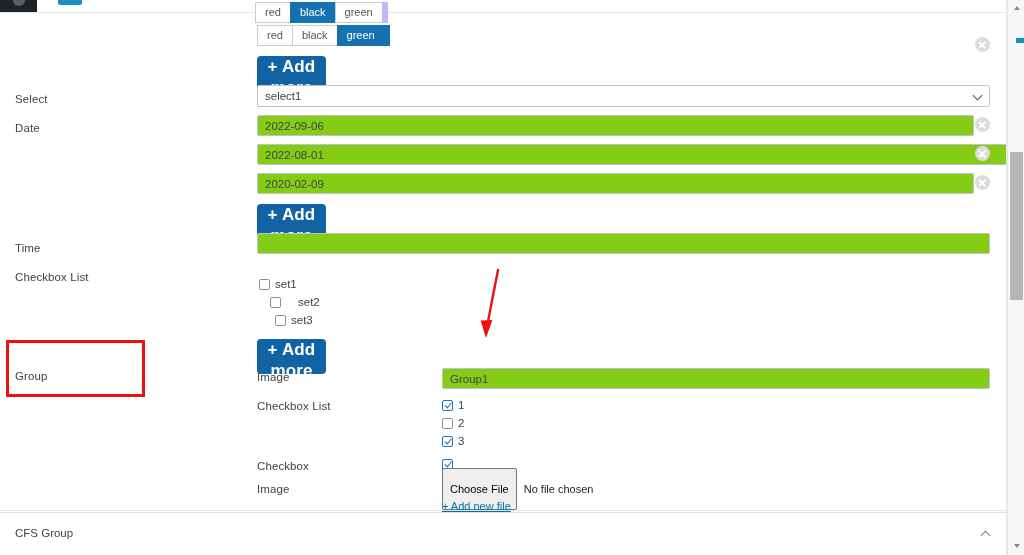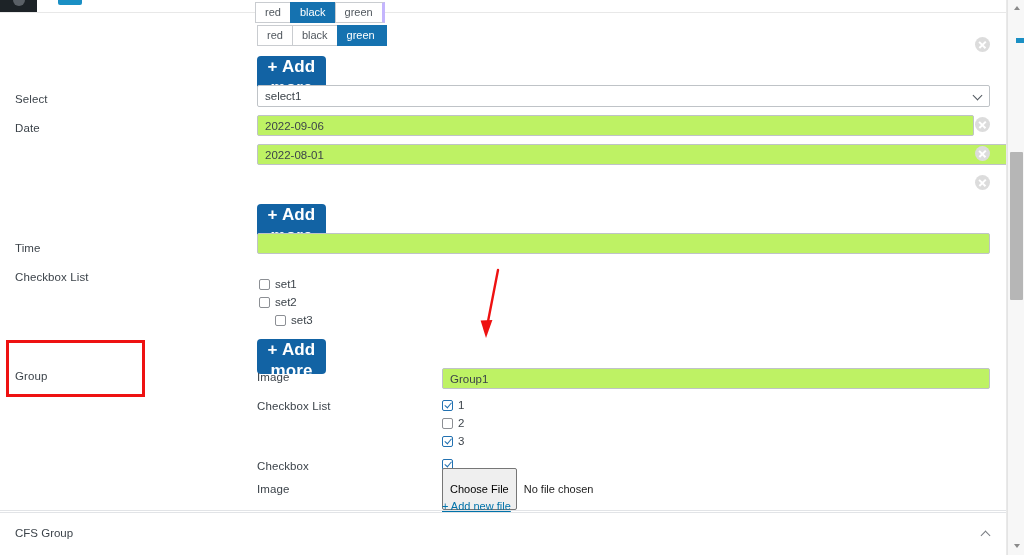--- a/index.html
+++ b/index.html
@@ -66,21 +66,21 @@
     letter-spacing: .1px;
     white-space: nowrap;
   }
 
   
   .tinput {
     position: absolute;
     height: 21px;
     border: 1px solid #bfc3c7;
     border-radius: 2px;
-    background: #bef264;
+    background: #84cc16;
     font-size: 11.5px;
     color: #3c434a;
     padding: 0 7px;
     line-height: 19px;
     font-family: "Liberation Sans", sans-serif;
     outline: none;
   }
   .tinput::placeholder { color: #9aa0a6; }
 
   
@@ -143,21 +143,21 @@
     background: #ffffff;
     color: #50575e;
     font-size: 11px;
     line-height: 19px;
     padding: 0 9px;
     height: 21px;
     cursor: pointer;
     font-family: "Liberation Sans", sans-serif;
     white-space: nowrap;
   }
-  .btngroup .seg:last-child { border-right: 3px solid #c4b5fd; }
+  .btngroup .seg:last-child { border-right: 6px solid #c4b5fd; }
   .btngroup .seg.active {
     background: #1572b0;
     border-color: #1572b0;
     color: #ffffff;
   }
 
   
   .btngroup.clipped { overflow: hidden; }
 
   
@@ -381,34 +381,35 @@
     </div>
 
     <div class="flabel" style="left:15px; top:108px;">Date</div>
 
     <input class="tinput" style="left: 257px; top: 102px; width: 717px;" value="2022-09-06">
     <div class="rm-icon" style="left:975px; top:104px;"></div>
 
     <input class="tinput" style="left: 257px; top: 131px; width: 800px;" value="2022-08-01">
     <div class="rm-icon" style="left:975px; top:133px;"></div>
 
+    <input class="tinput" style="left: 257px; top: 160px; width: 717px;" value="2020-02-09">
     <div class="rm-icon" style="left:975px; top:162px;"></div>
 
     <button class="btn-primary" style="left:257px; top:191px; width:69px;">+ Add more</button>
 
     <div class="flabel" style="left:15px; top:228px;">Time</div>
     <input class="tinput" style="left: 257px; top: 220px; width: 733px;" value="">
 
     <div class="flabel" style="left:15px; top:257px;">Checkbox List</div>
 
     <div class="cbrow" style="left:259px; top:264px;">
       <span class="cbox"></span>
       <span class="cblabel">set1</span>
     </div>
-    <div class="cbrow" style="left:259px; top:282px;">
+    <div class="cbrow" style="left:270px; top:282px;gap:12px;">
       <span class="cbox"></span>
       <span class="cblabel">set2</span>
     </div>
     <div class="cbrow" style="left:259px; top:300px;margin-left:16px;">
       <span class="cbox"></span>
       <span class="cblabel">set3</span>
     </div>
 
     <button class="btn-primary" style="left:257px; top:326px; width:69px;">+ Add more</button>
 

